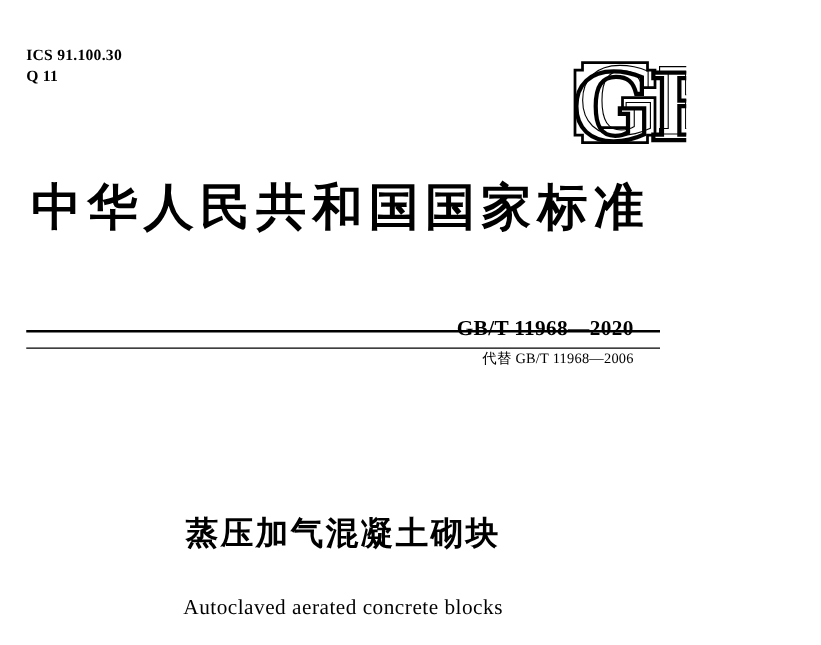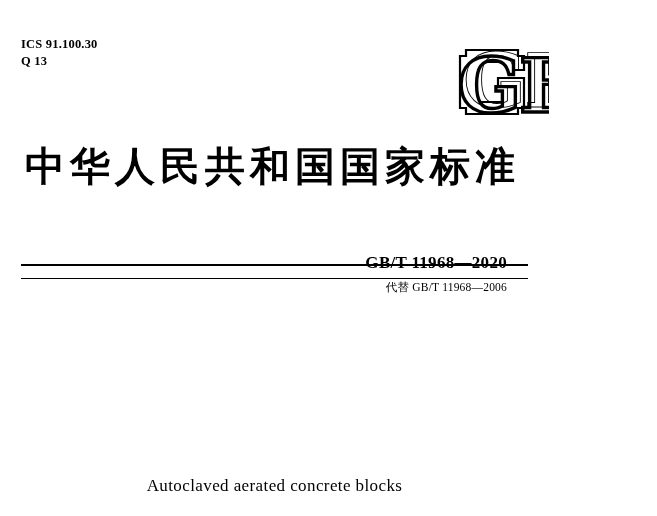--- a/index.html
+++ b/index.html
@@ -129,21 +129,21 @@
     color: #000000;
   }
 </style>
 </head>
 <body>
 
 <div class="page">
 
   <div class="ics-block">
     <div class="ics-line">ICS 91.100.30</div>
-    <div class="ics-line">Q 13</div>
+    <div class="ics-line">Q 11</div>
   </div>
 
   <div class="gb-emblem">
     <svg width="160" height="76" viewBox="0 0 160 76" xmlns="http://www.w3.org/2000/svg" aria-hidden="true">
       <g fill="none" stroke="#000000" stroke-width="2.2">
 
         <path d="M4 18 L4 12 L10 12 L10 6 L62 6 L62 12 L68 12 L68 26 L56 26 L56 18 L20 18 L20 58 L56 58 L56 46 L42 46 L42 34 L68 34 L68 64 L62 64 L62 70 L10 70 L10 64 L4 64 Z"></path>
       </g>
       <g fill="#000000">
 
@@ -163,15 +163,16 @@
   <div class="cn-title">中华人民共和国国家标准</div>
 
   <div class="std-no-block">
     <div class="std-no">GB/T 11968—2020</div>
     <div class="std-replaces">代替 GB/T 11968—2006</div>
   </div>
 
   <div class="rule rule-top"></div>
   <div class="rule rule-bottom"></div>
 
+  <div class="doc-title-cn">蒸压加气混凝土砌块</div>
   <div class="doc-title-en">Autoclaved aerated concrete blocks</div>
 
 </div>
 
 </body></html>

